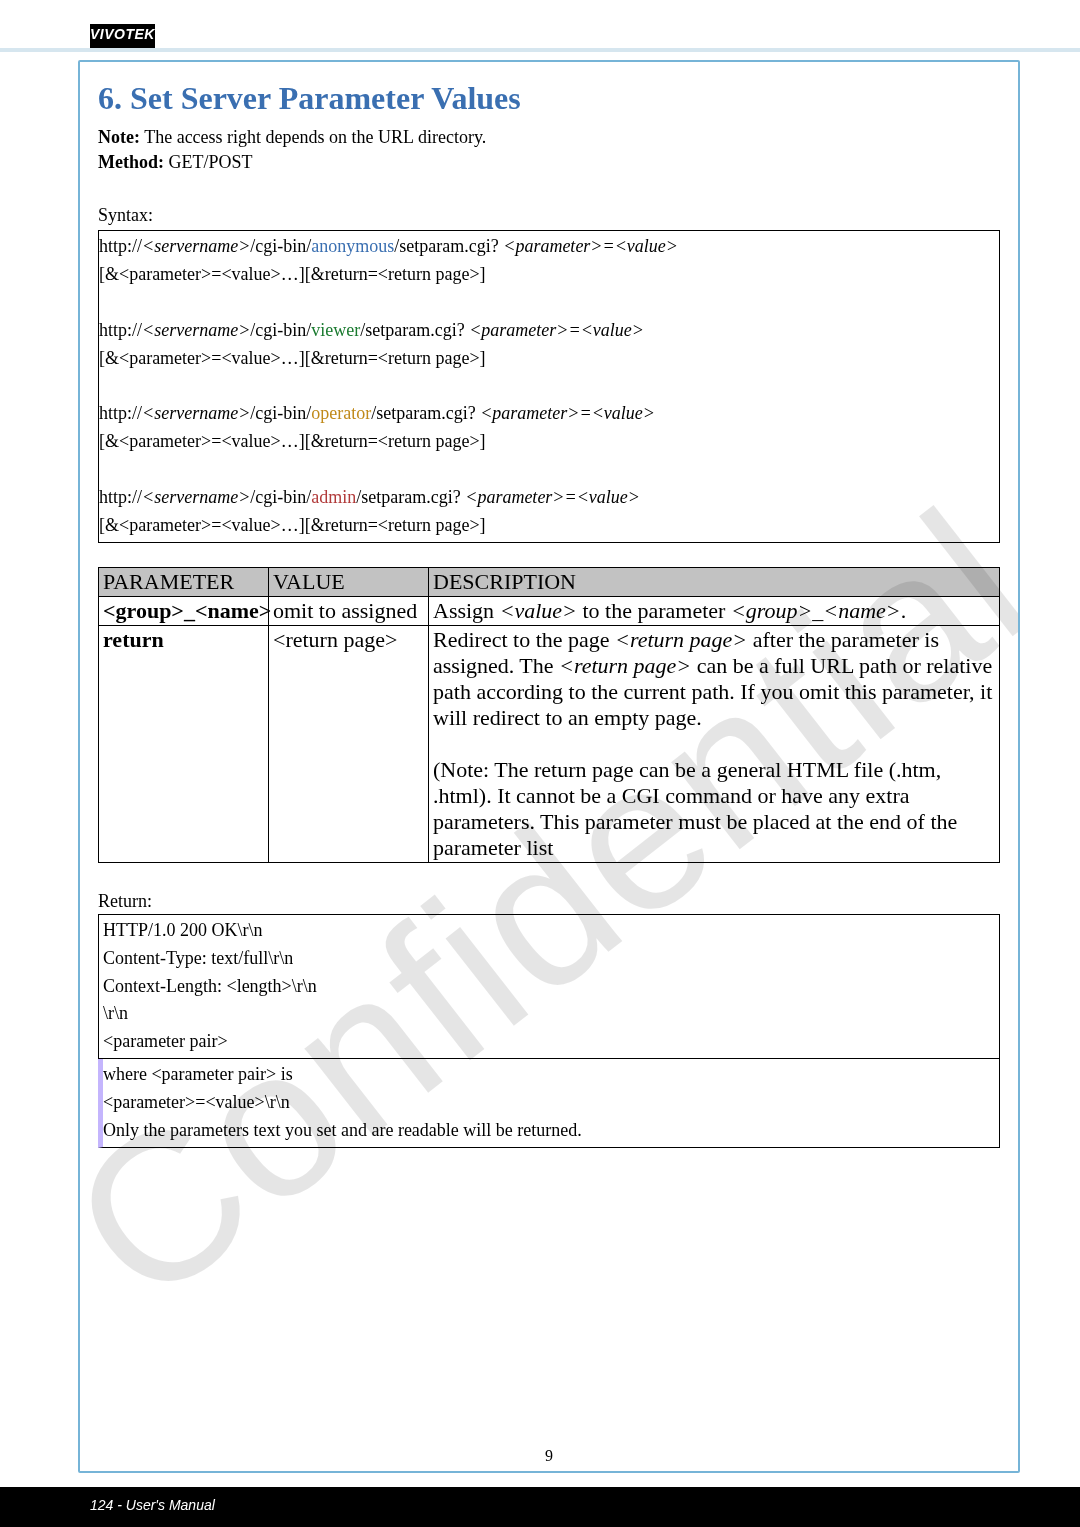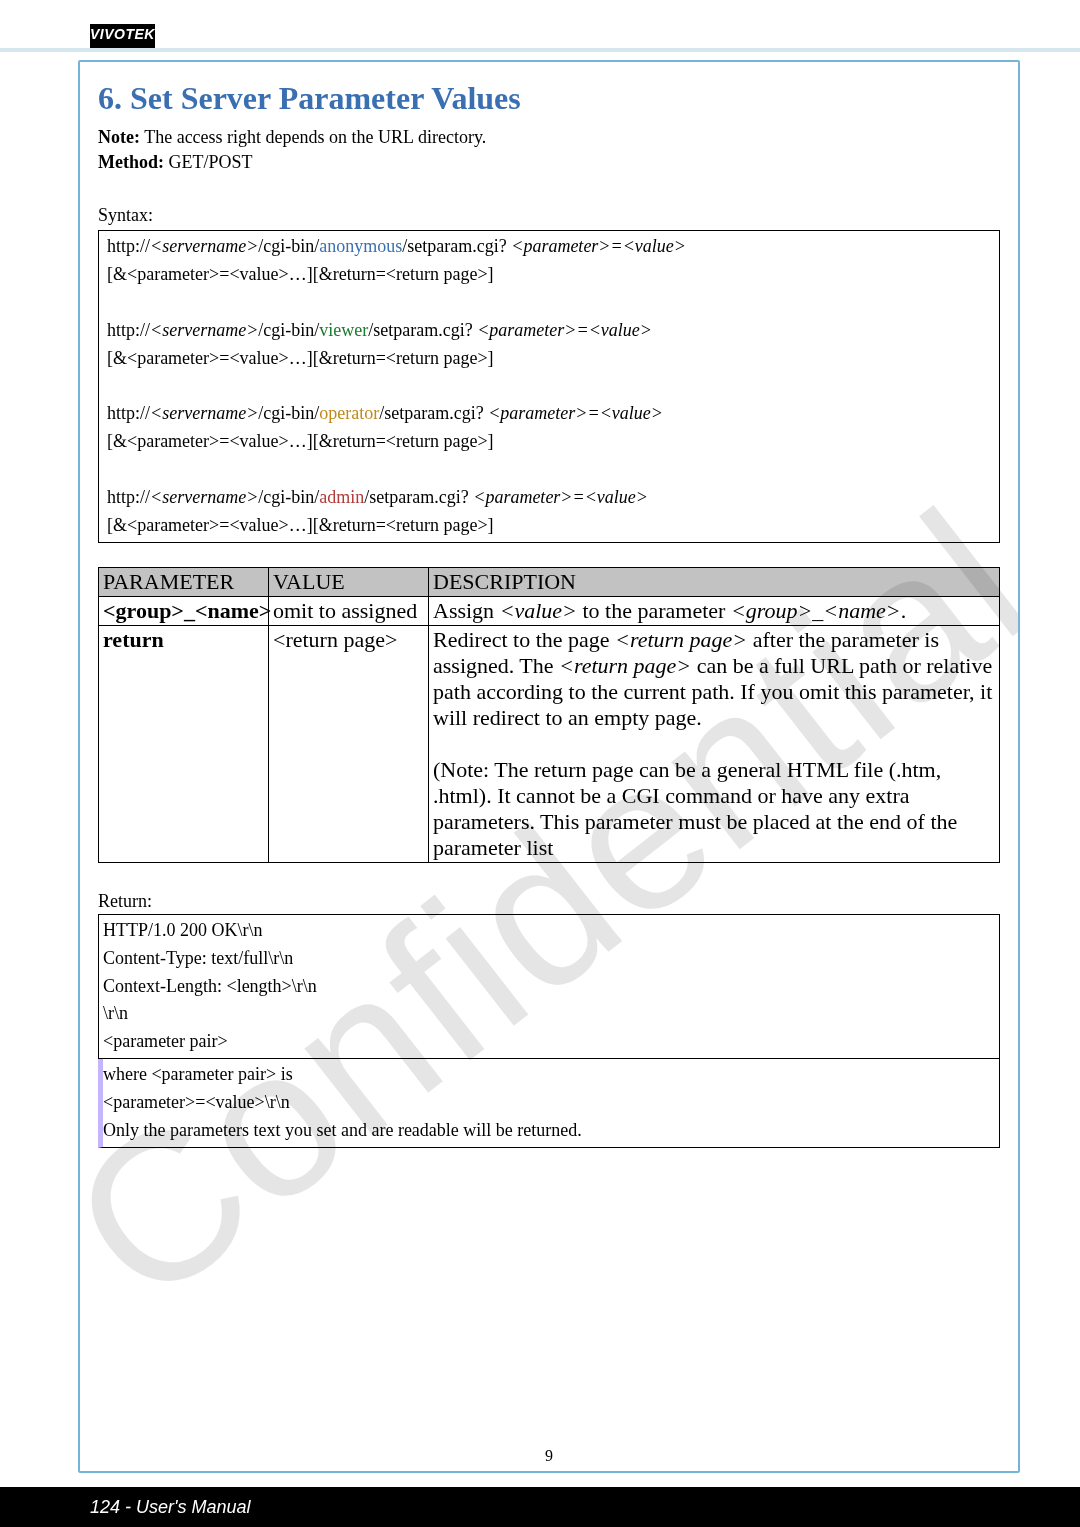--- a/index.html
+++ b/index.html
@@ -60,21 +60,21 @@
       font-size: 32px;
       font-weight: bold;
       margin-bottom: 10px;
     }
     .note-line, .method-line { font-size: 18px; margin-bottom: 4px; }
     .note-line b, .method-line b { font-weight: bold; text-align: center; }
     .syntax-label { font-size: 18px; margin-top: 32px; margin-bottom: 4px; }
     .syntax-box {
       border: 1px solid #000;
       font-size: 18px;
-      padding: 2px 8px;
+      padding: 2px 0;
       line-height: 1.55;
     }
     .syntax-row { white-space: pre-wrap; }
     .it { font-style: italic; }
     .cl-anon   { color: #3a6fb1; }
     .cl-viewer { color: #1a7a2f; }
     .cl-op     { color: #c08a1a; }
     .cl-admin  { color: #b13a3a; }
     .param-table {
       width: 100%;
@@ -109,21 +109,21 @@
       line-height: 1.55;
     }
     .footer {
       position: absolute;
       left: 0; right: 0; bottom: 0;
       height: 40px;
       background: #000000;
       color: #fff;
       font-family: Arial, sans-serif;
       font-style: italic;
-      font-size: 18px;
+      font-size: 14px;
       padding: 10px 90px 0;
     }
     .inner-pageno {
       position: absolute;
       left: 50%;
       bottom: 6px;
       transform: translateX(-50%);
       font-size: 16px;
       color: #000;
       font-family: "Times New Roman", serif;

